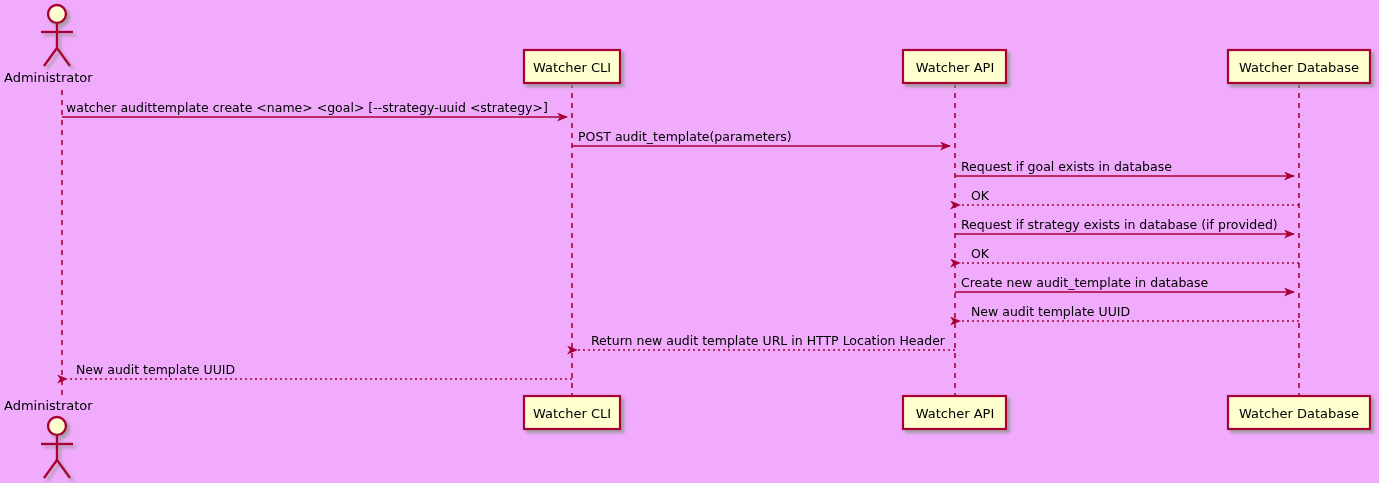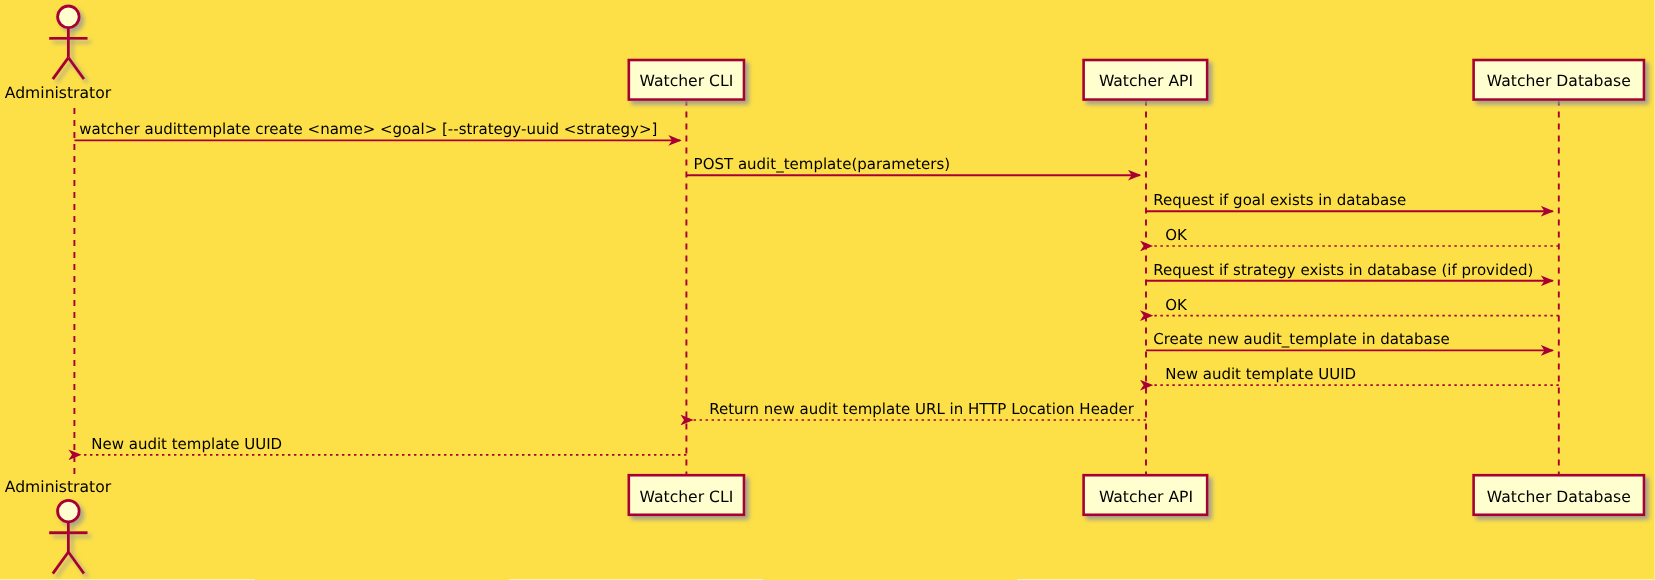--- a/index.html
+++ b/index.html
@@ -7,21 +7,21 @@
     padding: 0;
     background: #ffffff;
   }
   body {
     font-family: "DejaVu Sans", sans-serif;
   }
   #diagram-root {
     position: relative;
     width: 1379px;
     height: 483px;
-    background: #fde047;
+    background: #f0abfc;
     overflow: hidden;
   }
   #seq-svg {
     position: absolute;
     left: 0;
     top: 0;
   }
   .msg-label,
   .participant-label,
   .actor-label {

